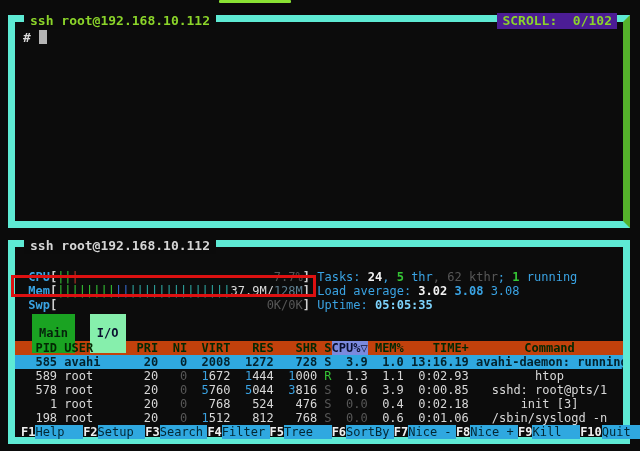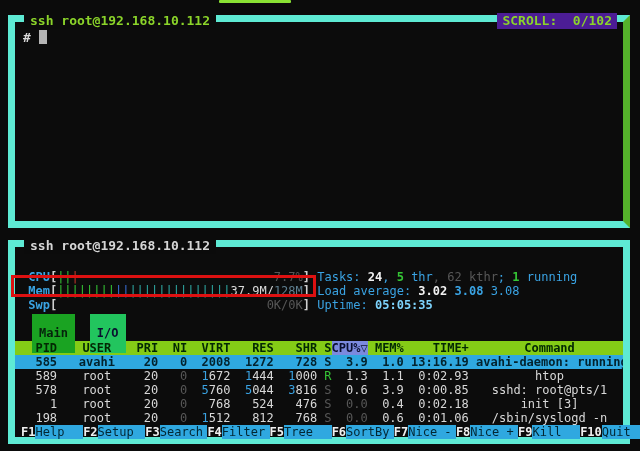--- a/index.html
+++ b/index.html
@@ -32,27 +32,27 @@
   .ind1{display:inline-block;width:1ch;}
   .mlabel{display:inline-block;width:3ch;}
   .meter{display:inline-flex;width:34ch;overflow:hidden;}
   .meter .val{margin-left:auto;text-align:center;}
   .bar-g{color:#35c535;} .bar-r{color:#c4392b;} .bar-b{color:#3a6fd8;} .bar-c{color:#2fa9a4;}
   .memtot{color:#5f7f90;}
   .stats{padding-left:1ch;}
   
   .tab{color:#06230c;font-weight:bold;padding:12px 1ch;}
   .tab-main{background:#1aa322;}
-  .tab-io{background:#22c55e;color:#0a1030;}
+  .tab-io{background:#86efac;color:#0a1030;}
   .tabgap{display:inline-block;width:2ch;}
   .ind15{display:inline-block;width:1.5ch;}
   
-  .thead{background:#84cc16;color:#032803;font-weight:bold;}
+  .thead{background:#c2410c;color:#032803;font-weight:bold;}
   .c-pid{display:inline-block;width:5ch;text-align:right;}
-  .c-user{display:inline-block;width:10ch;padding-left:1ch;box-sizing:border-box;text-align:center;}
+  .c-user{display:inline-block;width:10ch;padding-left:1ch;box-sizing:border-box;text-align:left;}
   .c-pri{display:inline-block;width:4ch;text-align:right;}
   .c-ni{display:inline-block;width:4ch;text-align:right;}
   .c-virt,.c-res,.c-shr{display:inline-block;width:6ch;text-align:right;}
   .c-s{display:inline-block;width:2ch;text-align:right;}
   .c-cpu,.c-mem{display:inline-block;width:5ch;text-align:right;}
   .c-time{display:inline-block;width:9ch;text-align:right;}
   .c-cmd{flex:1;padding-left:1ch;text-align:center;overflow:hidden;}
   .sortcol{background:#7b8ade;color:#0a1030;}
   .row .hi{color:#3aa3e3;}
   .row.selected{background:#2fa8e0;}

